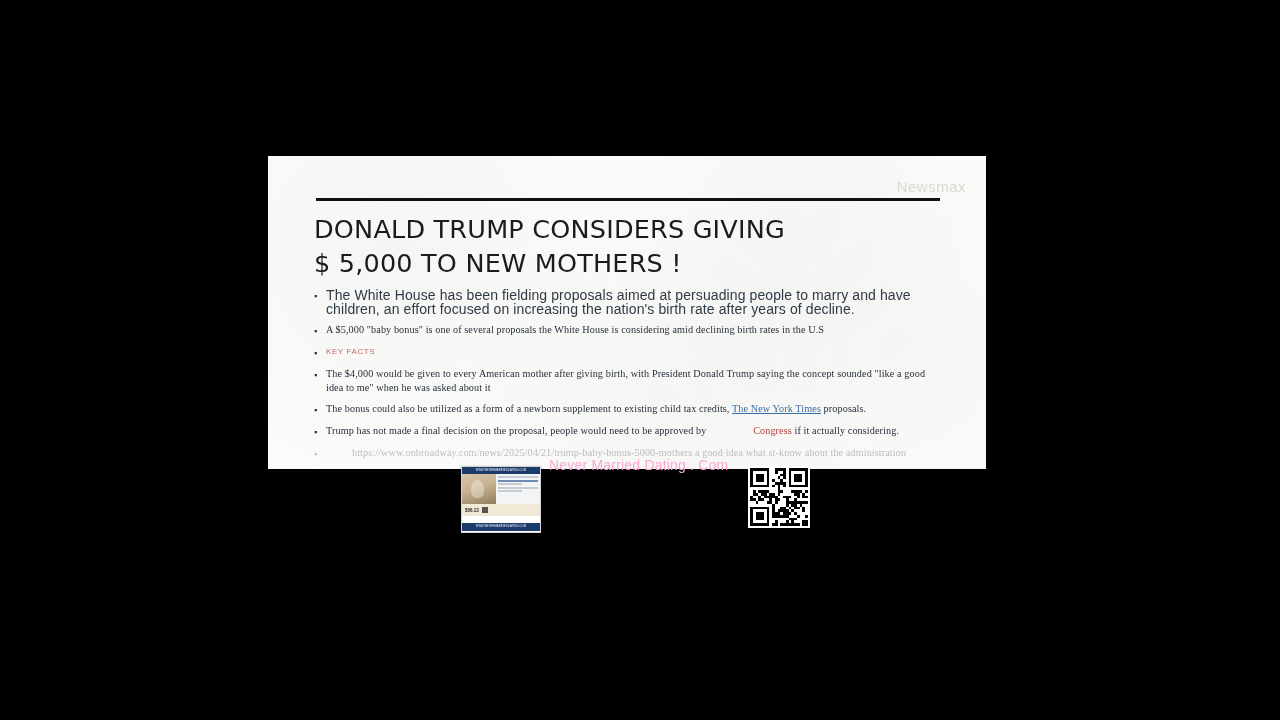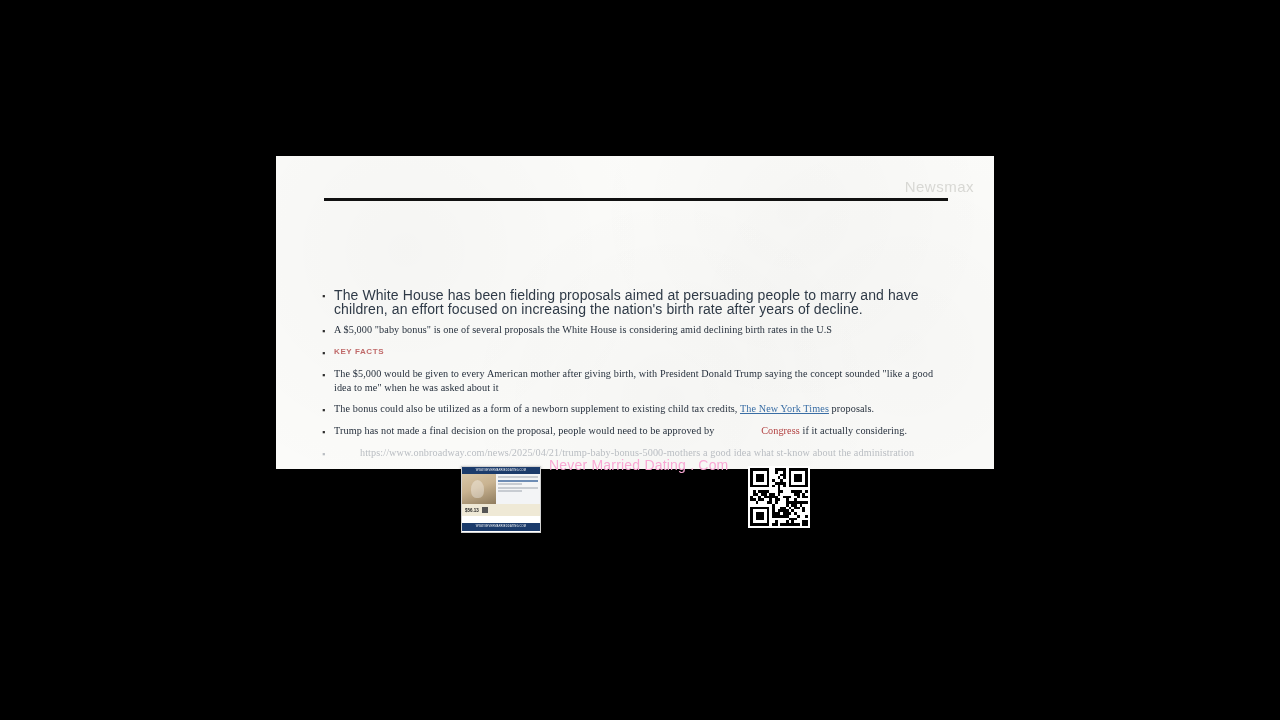--- a/index.html
+++ b/index.html
@@ -15,21 +15,21 @@
   #stage {
     position: relative;
     width: 1280px;
     height: 720px;
     background: #000000;
   }
 
   
   #slide {
     position: absolute;
-    left: 276px;
+    left: 268px;
     top: 156px;
     width: 718px;
     height: 313px;
     background: #fbfbf9;
     overflow: hidden;
   }
 
   
   #slide::before {
     content: "";
@@ -131,21 +131,21 @@
   .bullet-text .red {
     color: #b24040;
     margin-left: 44px;
   }
 
   .keyfacts {
     color: #c06a6a;
     font-size: 8px;
     letter-spacing: 0.6px;
     font-family: "Liberation Sans", sans-serif;
-    font-weight: bold;
+    font-weight: normal;
   }
 
   .faded-row .bullet-text {
     color: #b9bdc2;
     margin-left: 26px;
   }
   .faded-row .bullet-dot {
     color: #b9bdc2;
   }
 
@@ -278,41 +278,43 @@
 <body>
 
 <div id="stage">
 
   <div id="slide">
 
     <div class="watermark">Newsmax</div>
 
     <div class="rule-top"></div>
 
+    <div class="headline">DONALD TRUMP CONSIDERS GIVING
+$ 5,000   TO NEW MOTHERS !</div>
 
     <div class="bullets">
 
       <div class="bullet-row">
         <div class="bullet-dot">▪</div>
         <div class="bullet-text b1">The White House has been fielding proposals aimed at persuading people to marry and have children, an effort  focused on increasing the nation's birth rate after years of decline.</div>
       </div>
 
       <div class="bullet-row">
         <div class="bullet-dot">▪</div>
         <div class="bullet-text">A $5,000 "baby bonus" is one of several proposals the White House is considering amid declining birth rates in the U.S</div>
       </div>
 
       <div class="bullet-row">
         <div class="bullet-dot">▪</div>
         <div class="bullet-text keyfacts">KEY FACTS</div>
       </div>
 
       <div class="bullet-row">
         <div class="bullet-dot">▪</div>
-        <div class="bullet-text">The $5,000 would be given to every American mother after giving birth, with President Donald Trump saying the concept sounded "like a good idea to me" when he was asked about it</div>
+        <div class="bullet-text">The $4,000 would be given to every American mother after giving birth, with President Donald Trump saying the concept sounded "like a good idea to me" when he was asked about it</div>
       </div>
 
       <div class="bullet-row">
         <div class="bullet-dot">▪</div>
         <div class="bullet-text"><span>The bonus could also be utilized as a form of a newborn supplement to existing child tax credits, </span><span class="link">The New York Times</span><span> proposals.</span></div>
       </div>
 
       <div class="bullet-row">
         <div class="bullet-dot">▪</div>
         <div class="bullet-text"><span>Trump has not made a final decision on the proposal, people would need to be approved by </span><span class="red">Congress</span><span> if it actually considering.</span></div>

